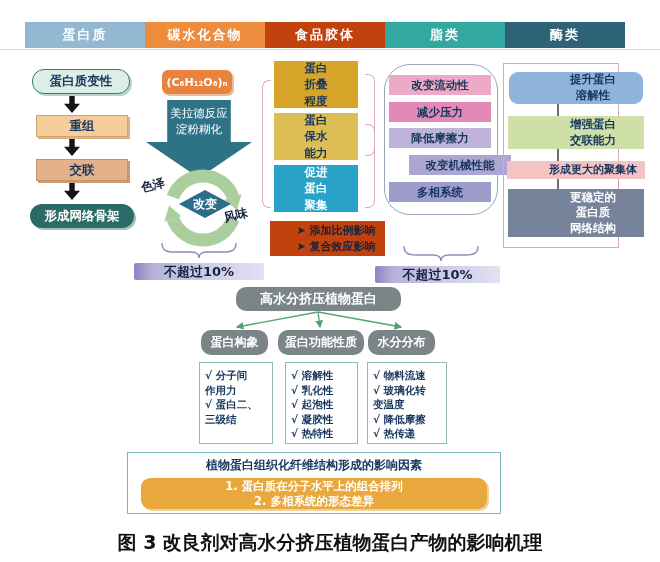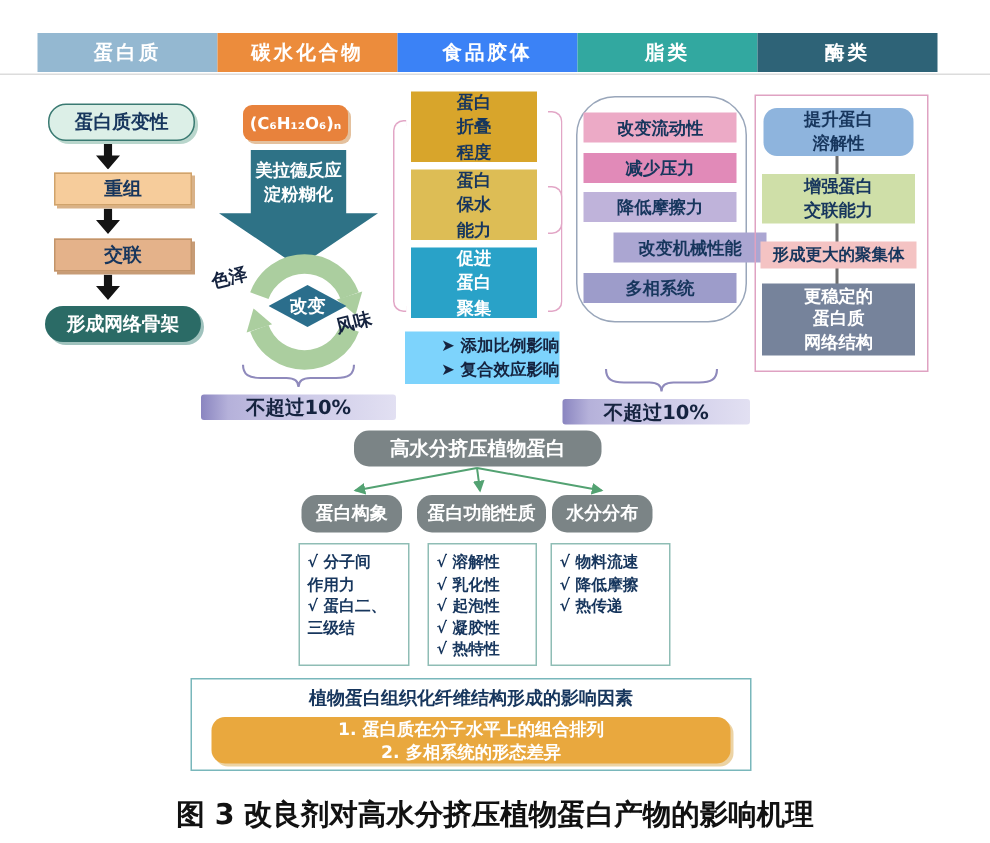--- a/index.html
+++ b/index.html
@@ -3,51 +3,51 @@
 <meta charset="utf-8">
 <style>
   html,body{margin:0;padding:0;background:#ffffff;}
   #canvas{position:relative;width:660px;height:562px;background:#ffffff;overflow:hidden;
           font-family:"DejaVu Sans","Liberation Sans",sans-serif;color:#17365d;}
   .abs{position:absolute;}
   .ctr{display:flex;align-items:center;justify-content:center;text-align:center;}
   .pre{white-space:pre-line;}
   
   .hseg{height:26px;width:120px;color:#fff;font-weight:bold;font-size:13px;letter-spacing:2px;}
-  .h1{background:#94b8d1}.h2{background:#ec8c3c}.h3{background:#3b82f6}.h4{background:#32a8a0}.h5{background:#2e6377}
+  .h1{background:#94b8d1}.h2{background:#ec8c3c}.h3{background:#c2410c}.h4{background:#32a8a0}.h5{background:#2e6377}
   
   .pill-mint{background:#dcefe7;border:1.5px solid #3a7a72;border-radius:12px;font-weight:bold;font-size:12.5px;box-shadow:2px 2px 0 #b9d6cc;}
   .peach1{background:#f6cc9b;border:1px solid #d0a36c;font-weight:bold;font-size:12.5px;box-shadow:2px 2px 0 #d9b288;}
   .peach2{background:#e4b28a;border:1px solid #c2946a;font-weight:bold;font-size:12.5px;box-shadow:2px 2px 0 #c79c76;}
   .pill-teal{background:#2b6b66;color:#fff;border-radius:13px;font-weight:bold;font-size:12.5px;box-shadow:2px 2px 0 #9fc2bd;}
   .blkarrow{background:#141414;clip-path:polygon(33% 0,67% 0,67% 45%,100% 45%,50% 100%,0 45%,33% 45%);}
   
   .formula{background:#e8823c;color:#fff;border-radius:6px;font-weight:bold;font-size:11px;box-shadow:2px 2px 0 #e4c19e;}
   .bigarrow{background:#2e7286;clip-path:polygon(20% 0,80% 0,80% 54%,100% 54%,50% 100%,0 54%,20% 54%);
-            color:#fff;font-weight:bold;font-size:11.5px;line-height:1.35;display:flex;justify-content:center;padding-top:6px;text-align:center;}
+            color:#fff;font-weight:normal;font-size:11.5px;line-height:1.35;display:flex;justify-content:center;padding-top:6px;text-align:center;}
   .diamond{background:#2b6e8c;color:#fff;font-weight:bold;font-size:12px;
            clip-path:polygon(50% 0,100% 50%,50% 100%,0 50%);}
   .ribbon-label{font-weight:bold;font-size:12px;color:#15233f;transform:rotate(-14deg);}
   .lavbar{background:linear-gradient(90deg,#8a85c0 0%,#b5b1da 14%,#cecbe8 55%,#e2e0f2 100%);
           border-radius:2px;font-weight:bold;font-size:13px;color:#15233f;}
   
   .gold1{background:#d8a52b}.gold2{background:#ddbd55}
   .cyanb{background:#29a2c8;color:#fff !important;}
   .colbox{font-weight:bold;font-size:11.5px;line-height:1.4;color:#17365d;}
   .bracketL{border:1.5px solid #e2a6c6;border-right:none;border-radius:7px 0 0 7px;}
   .bracketR{border:1.5px solid #e2a6c6;border-left:none;border-radius:0 7px 7px 0;}
-  .notebox{background:#7dd3fc;font-weight:bold;font-size:11px;line-height:16px;color:#15233f;text-align:right;
-           display:flex;flex-direction:column;justify-content:center;padding-left:5px;}
+  .notebox{background:#c2410c;font-weight:bold;font-size:11px;line-height:16px;color:#15233f;text-align:center;
+           display:flex;flex-direction:column;justify-content:center;padding-left:17px;}
   
   .lipwrap{border:1px solid #99a6ba;border-radius:26px;}
   .lipbar{width:102px;height:20px;font-weight:bold;font-size:11.5px;color:#17365d;}
   .lp1{background:#ecaac6}.lp2{background:#e18ab8}.lp3{background:#bfb3da}.lp4{background:#aba6d2}.lp5{background:#9d9cca}
   
   .enzwrap{border:1px solid #dfa2c2;}
-  .enz{font-weight:bold;font-size:11.5px;line-height:1.35;color:#17365d;}
+  .enz{font-weight:bold;font-size:11.5px;line-height:1.35;color:#17365d;padding-left:34px;}
   .enz1{background:#8eb4dd;border-radius:9px;}
   .enz2{background:#cfdfa8;}
   .enz3{background:#f4c3c3;font-size:11px;}
   .enz4{background:#76839b;color:#fff;}
   .vline{background:#6d6d6d;width:1.5px;}
   
   .graybox{background:#7b8486;color:#fff;border-radius:10px;font-weight:bold;}
   .chk{background:#fff;border:1.2px solid #8fbdb5;font-weight:bold;font-size:10.5px;line-height:14.5px;
        color:#17365d;text-align:left;padding:5px 3px 0 5px;}
   .chk div{white-space:pre-line;}
@@ -161,20 +161,22 @@
   </div>
   <div class="abs chk" style="left:285px;top:362px;width:63px;height:75px;">
     <div>√ 溶解性</div>
     <div>√ 乳化性</div>
     <div>√ 起泡性</div>
     <div>√ 凝胶性</div>
     <div>√ 热特性</div>
   </div>
   <div class="abs chk" style="left:367px;top:362px;width:70px;height:75px;">
     <div>√ 物料流速</div>
+    <div>√ 玻璃化转
+ 变温度</div>
     <div>√ 降低摩擦</div>
     <div>√ 热传递</div>
   </div>
 
   <div class="abs botwrap" style="left:127px;top:452px;width:372px;height:60px;">
     <div class="bot-title ctr" style="margin-top:4px;">植物蛋白组织化纤维结构形成的影响因素</div>
     <div class="ctr bot-orange pre" style="margin:4px auto 0 auto;width:346px;height:31px;">1. 蛋白质在分子水平上的组合排列
 2. 多相系统的形态差异</div>
   </div>
 

